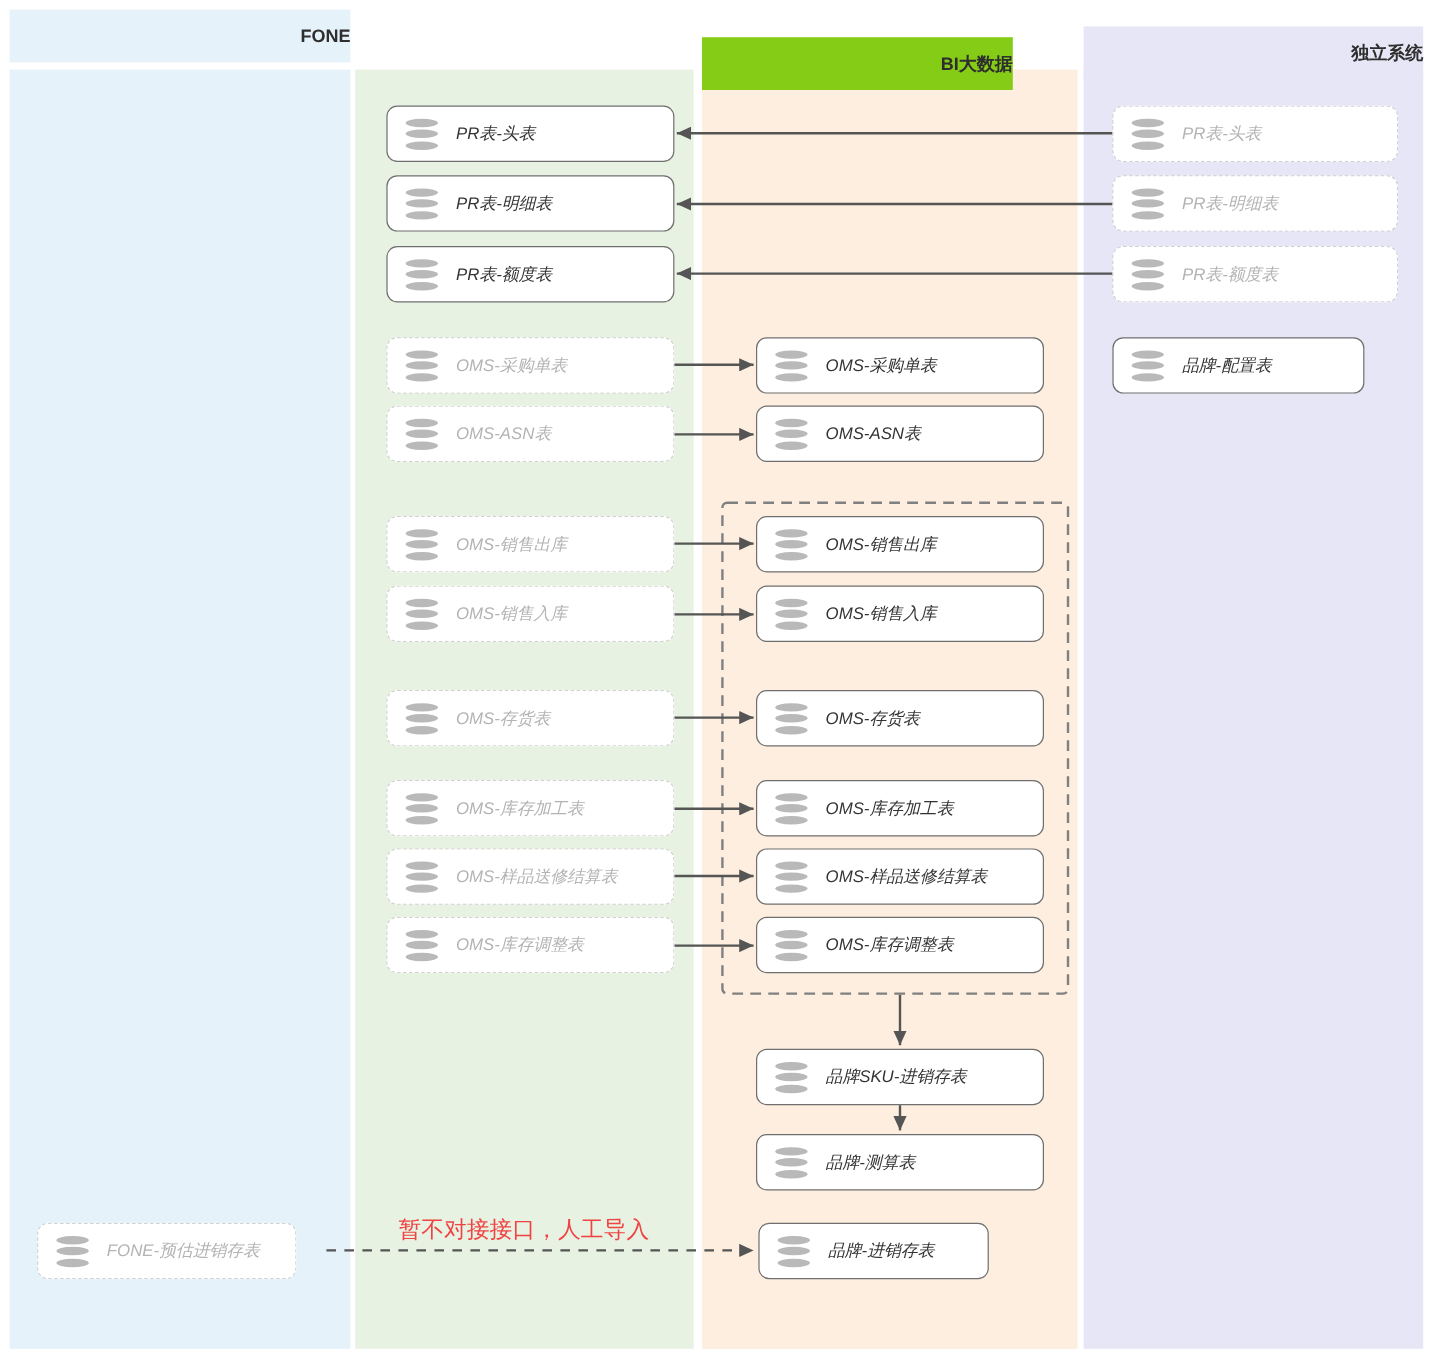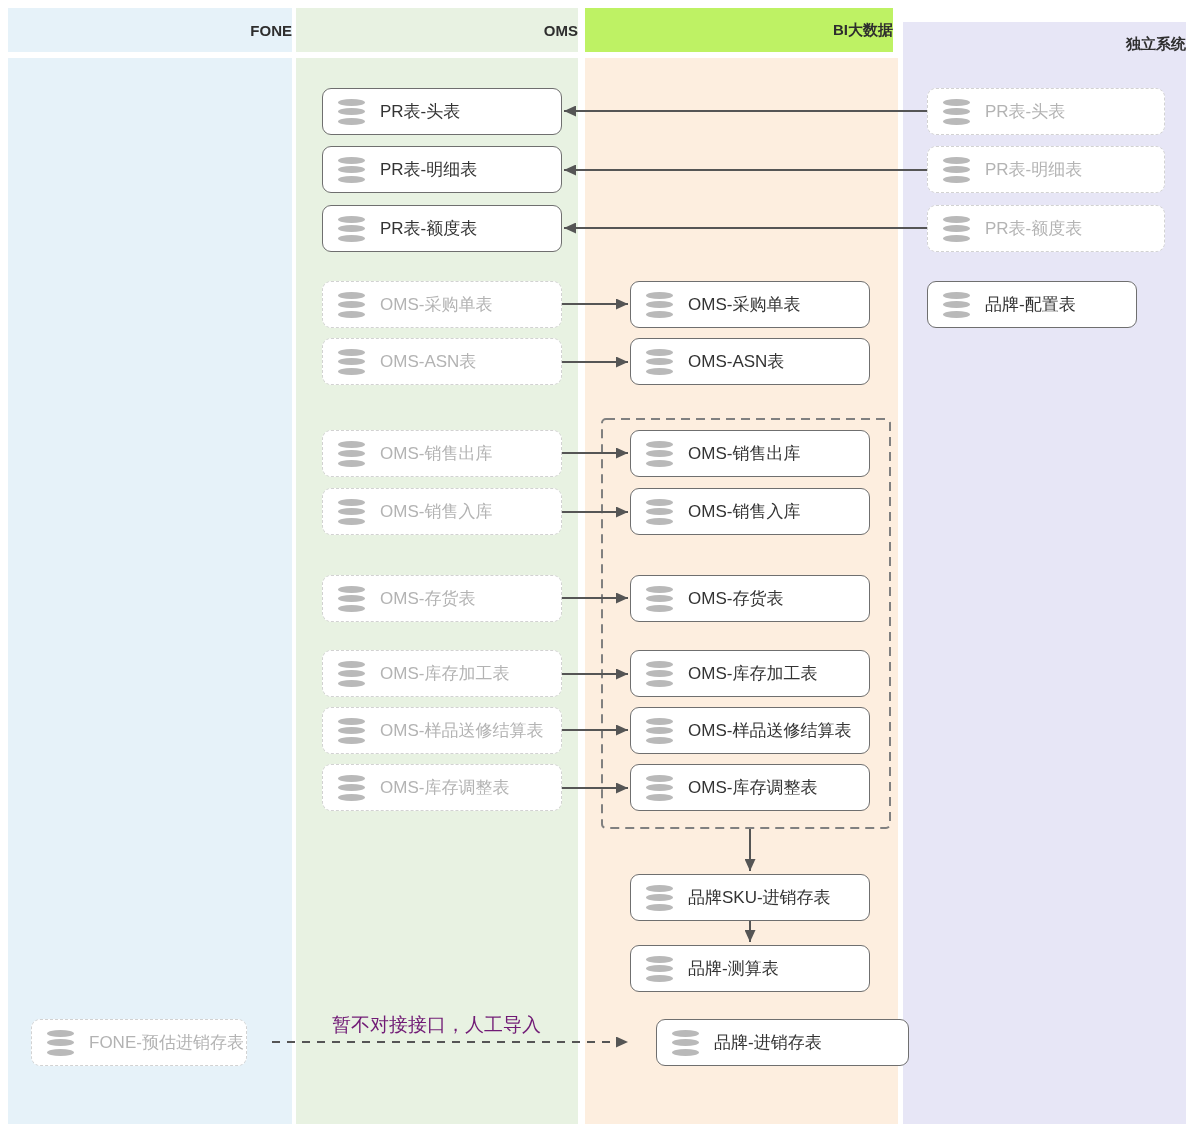--- a/index.html
+++ b/index.html
@@ -4,56 +4,53 @@
 <style>
   html,body{margin:0;padding:0;background:#ffffff;}
   body{font-family:"Liberation Sans","DejaVu Sans",sans-serif;}
   .canvas{position:relative;width:1194px;height:1132px;background:#ffffff;overflow:hidden;}
 
   
   .col-head{position:absolute;top:8px;height:44px;display:flex;align-items:center;justify-content:flex-end;
     font-weight:bold;font-size:15px;color:#2e2e2e;z-index:2;}
   .col-head-fone{left:8px;width:284px;background:#e6f2f9;}
   .col-head-oms{left:296px;width:282px;background:#e8f2e2;}
-  .col-head-bi{left:585px;width:308px;background:#bef264;}
+  .col-head-bi{left:585px;width:259px;background:#84cc16;margin-top:23px;}
   .col-head-ind{left:903px;width:283px;background:#e7e6f6;margin-top:14px;}
 
   
   .col-body{position:absolute;top:58px;height:1066px;z-index:1;}
   .col-body-fone{left:8px;width:284px;background:#e6f2f9;}
   .col-body-oms{left:296px;width:282px;background:#e8f2e2;}
   .col-body-bi{left:585px;width:313px;background:#fdeedf;}
   .col-body-ind{left:903px;width:283px;background:#e7e6f6;}
 
   
   .connectors{position:absolute;left:0;top:0;z-index:5;pointer-events:none;}
 
   
   .node{position:absolute;height:47px;background:#ffffff;border:1.5px solid #6f6f6f;border-radius:9px;
     display:flex;align-items:center;gap:15px;padding-left:15px;box-sizing:border-box;
-    font-size:17px;color:#333333;z-index:6;white-space:nowrap;}
+    font-size:14px;color:#333333;z-index:6;white-space:nowrap;font-style:italic;}
   .node.muted{border:1.5px dashed #d2d2d2;color:#b3b3b3;}
 
   
   .db-icon{width:27px;flex:none;display:flex;flex-direction:column;gap:2.5px;}
   .db-icon i{display:block;height:7px;border-radius:50%;background:#b9b9b9;}
 
   
-  .note{position:absolute;left:332px;top:1012px;font-size:19px;color:#701a75;z-index:6;white-space:nowrap;}
+  .note{position:absolute;left:332px;top:1012px;font-size:19px;color:#ef4444;z-index:6;white-space:nowrap;}
 </style>
 </head>
 <body>
 
 <div class="canvas">
 
   <div class="col-head col-head-fone">
     <span>FONE</span>
-  </div>
-  <div class="col-head col-head-oms">
-    <span>OMS</span>
   </div>
   <div class="col-head col-head-bi">
     <span>BI大数据</span>
   </div>
   <div class="col-head col-head-ind">
     <span>独立系统</span>
   </div>
 
   <div class="col-body col-body-fone"></div>
   <div class="col-body col-body-oms"></div>
@@ -262,21 +259,21 @@
     <span>品牌-测算表</span>
   </div>
   <div class="node" style="left:630px;top:874px;width:240px">
     <span class="db-icon">
         <i></i>
         <i></i>
         <i></i>
       </span>
     <span>品牌SKU-进销存表</span>
   </div>
-  <div class="node" style="left:656px;top:1019px;width:253px">
+  <div class="node" style="left:632px;top:1019px;width:192px">
     <span class="db-icon">
         <i></i>
         <i></i>
         <i></i>
       </span>
     <span>品牌-进销存表</span>
   </div>
 
   <div class="node muted" style="left:927px;top:88px;width:238px">
     <span class="db-icon">

